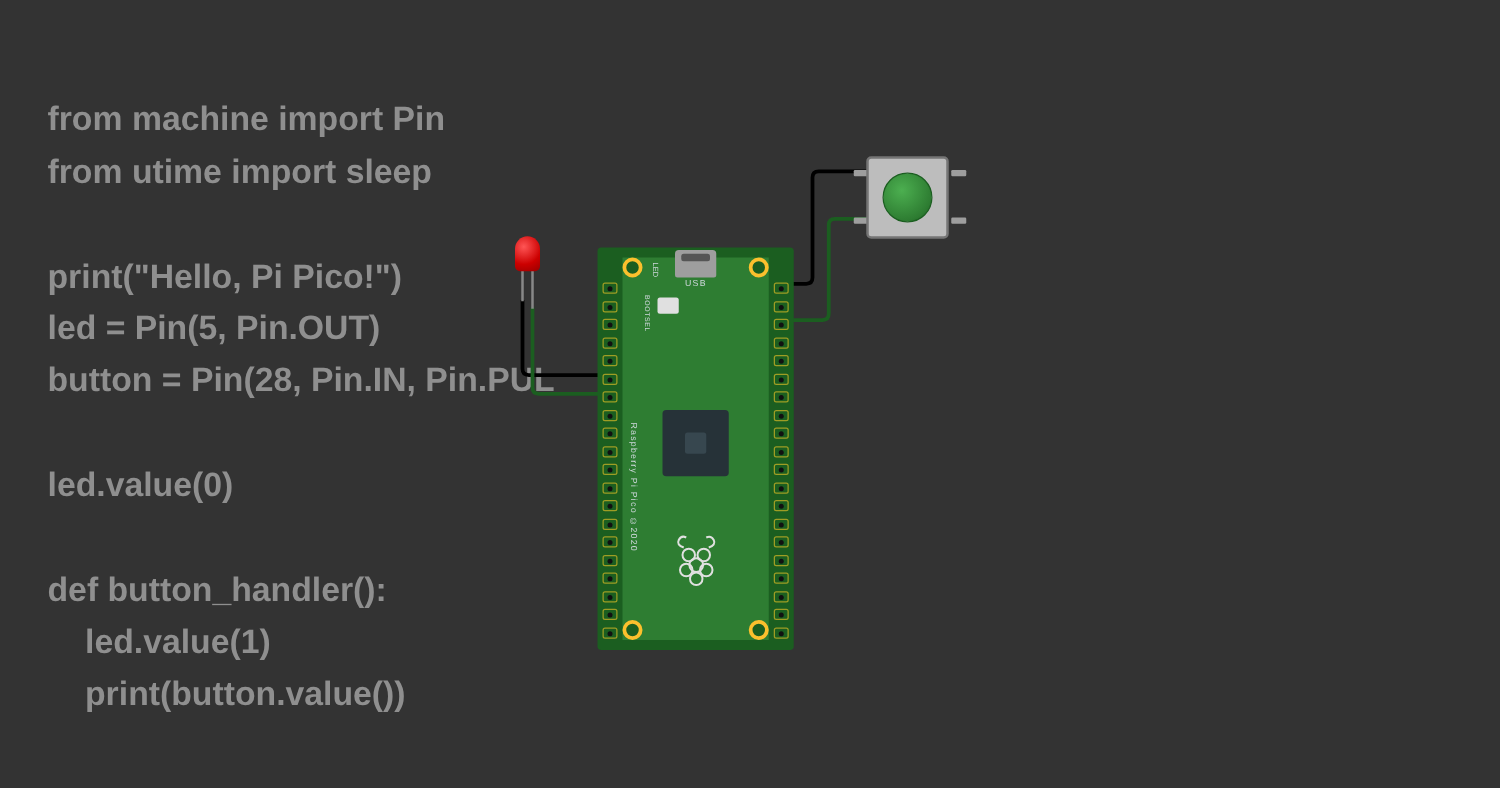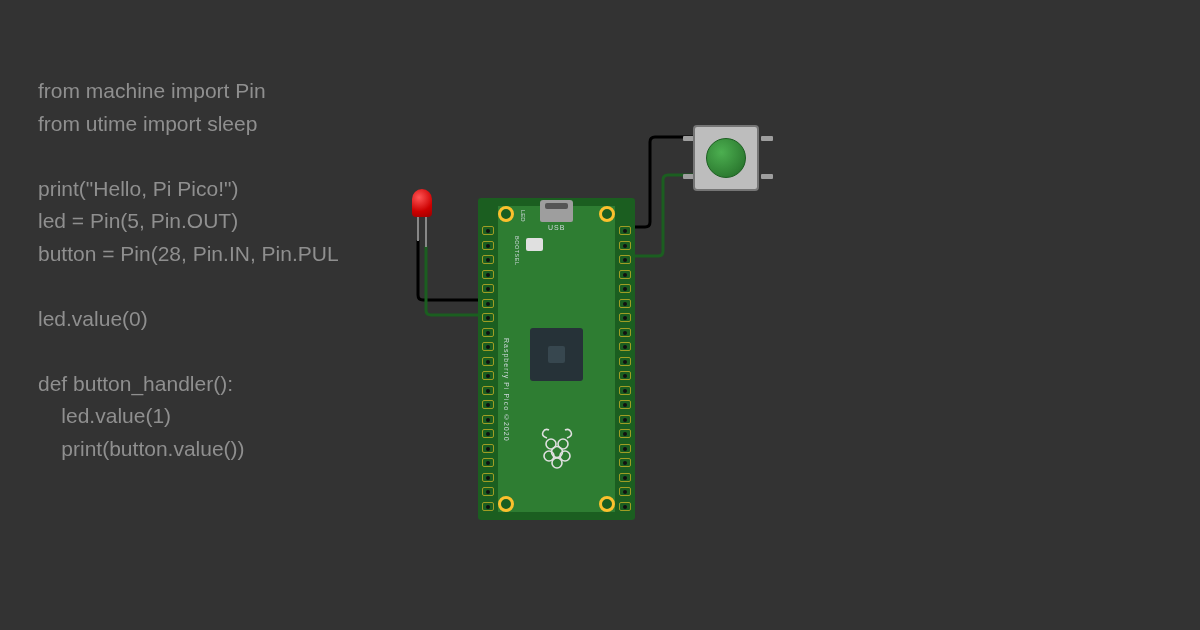--- a/index.html
+++ b/index.html
@@ -9,23 +9,23 @@
     background: #333333;
     font-family: 'Segoe UI', -apple-system, sans-serif;
     overflow: hidden;
     position: relative;
   }
   .code-panel {
     position: absolute;
     left: 38px;
     top: 75px;
     color: #8f8f8f;
-    font-size: 21px;
+    font-size: 27px;
     line-height: 1.55;
-    font-weight: 400;
+    font-weight: 700;
     white-space: pre;
   }
   .diagram {
     position: absolute;
     left: 400px;
     top: 120px;
     width: 480px;
     height: 400px;
   }
   

